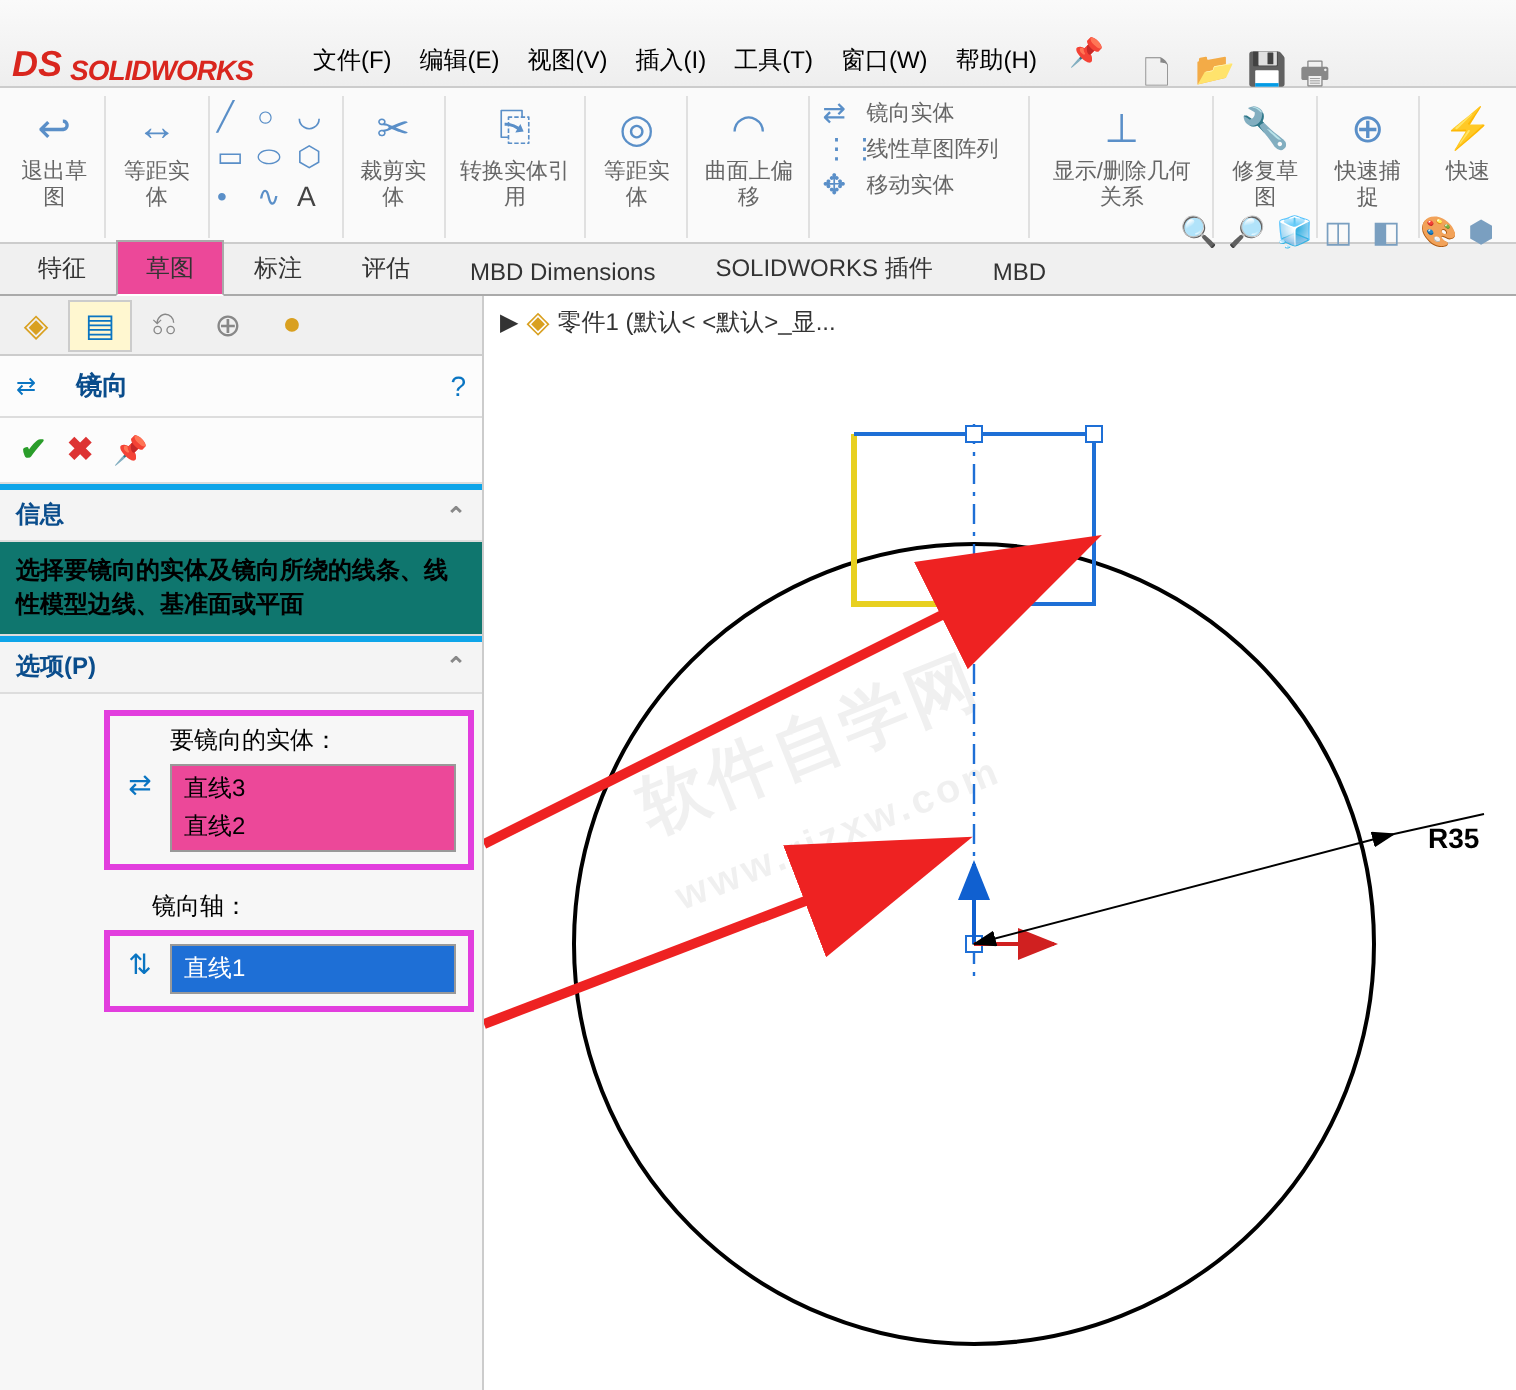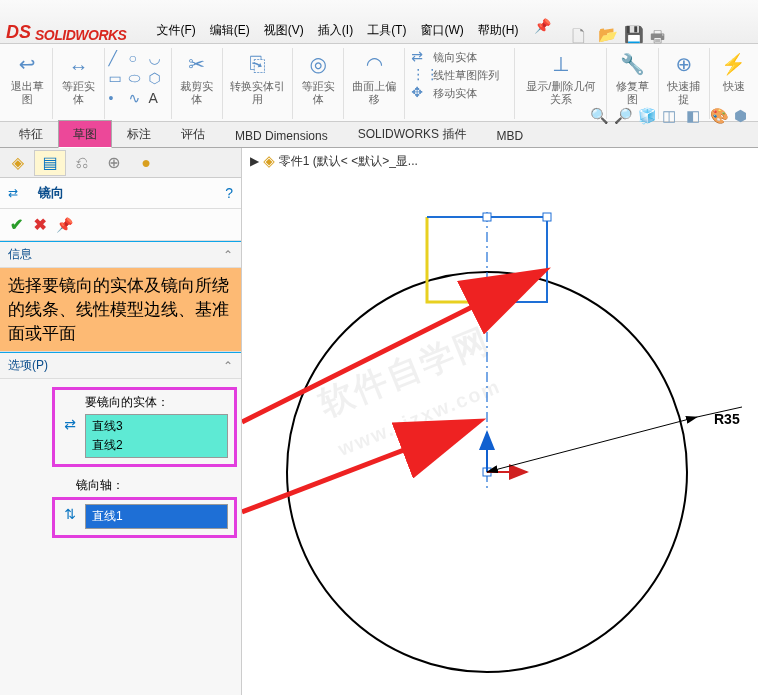--- a/index.html
+++ b/index.html
@@ -45,27 +45,27 @@
 
 .feat-head { display:flex; align-items:center; padding: 6px 8px; border-bottom: 1px solid #ddd; background:#fcfcfc; }
 .feat-head .lbl { font-size:13px; font-weight:bold; color:#0a4d8c; margin-left:20px; }
 .feat-head .help { margin-left:auto; color:#0a75c2; font-size:14px; }
 .feat-ok { display:flex; align-items:center; gap:10px; padding:6px 10px; background:#fcfcfc; border-bottom:1px solid #ddd; }
 .ok-ico { color:#2a9d2a; font-size:16px; font-weight:bold; cursor:pointer;}
 .x-ico { color:#d33; font-size:16px; font-weight:bold; cursor:pointer;}
 .pin-ico { color:#888; font-size:14px; cursor:pointer;}
 
 
-.sect-head { display:flex; align-items:center; padding:4px 8px; font-weight:normal; font-size:12px; color:#0a4d8c; background:#f4f4f4; border-top:1px solid #0ea5e9; border-bottom:1px solid #ddd; }
+.sect-head { display:flex; align-items:center; padding:4px 8px; font-weight:bold; font-size:12px; color:#0a4d8c; background:#f4f4f4; border-top:3px solid #0ea5e9; border-bottom:1px solid #ddd; }
 .sect-head .chev { margin-left:auto; color:#888; }
-.info-box { background:#fdba74; padding:6px 8px; font-size:17px; line-height:1.4; border-bottom:1px solid #ddd; }
+.info-box { background:#0f766e; padding:6px 8px; font-size:12px; line-height:1.4; border-bottom:1px solid #ddd;font-weight:bold; }
 .opt-body { padding:6px 4px 8px 4px;margin-left:48px; }
 .highlight-box { border:3px solid #e23ede; padding:4px 6px 6px 6px; margin:2px 0 10px 0; }
 .field-lbl { font-size:12px; margin-bottom:3px; }
-.sel-box { background:#5eead4; border:1px solid #999; min-height:44px; padding:2px 4px; font-size:12px; }
+.sel-box { background:#ec4899; border:1px solid #999; min-height:44px; padding:2px 4px; font-size:12px; }
 .sel-item { padding:1px 2px; }
 .sel-box.blue { background:#1e6fd6; color:#fff; min-height:20px; }
 .row-icon { display:flex; align-items:flex-start; gap:6px; }
 .row-icon .ico { width:18px; display:flex; justify-content:center; color:#0a75c2; font-size:14px; padding-top:2px; }
 .chk-row { display:flex; align-items:center; gap:4px; padding:2px 0 4px 24px; }
 .chk { width:13px; height:13px; }
 
 
 .breadcrumb { padding:4px 8px; display:flex; align-items:center; gap:4px; font-size:12px; color:#333; }
 .bc-ico { color:#d9a020; font-size:15px; }

